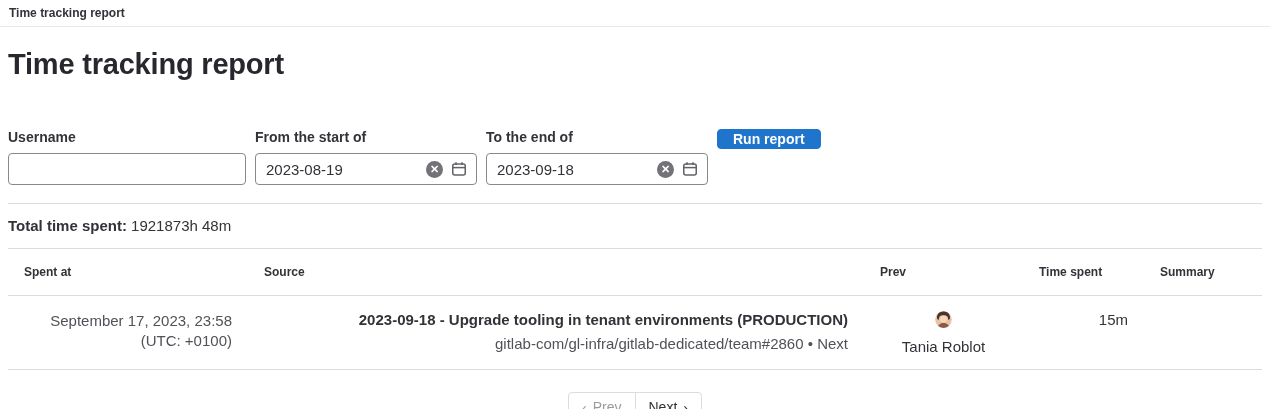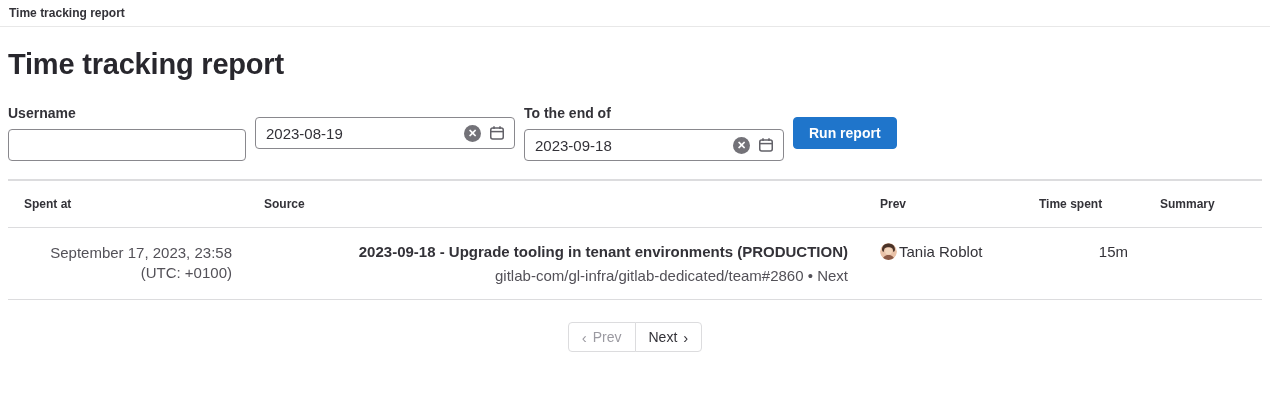--- a/index.html
+++ b/index.html
@@ -36,44 +36,44 @@
     font-size: 29px;
     line-height: 34px;
     font-weight: 700;
     color: #28272d;
     letter-spacing: -0.2px;
   }
 
   
   .form-row {
     display: flex;
-    align-items: center;
+    align-items: flex-start;
     gap: 9px;
-    margin-top: 24px;
+    margin-top: 48px;
   }
   .form-group { display: flex; flex-direction: column; }
   .form-label {
     font-size: 14px;
     font-weight: 700;
     color: #333238;
     margin-bottom: 8px;
   }
   .text-input {
     width: 238px;
     height: 32px;
     border: 1px solid #89888d;
     border-radius: 4px;
     padding: 0 10px;
     font-family: inherit;
     font-size: 15px;
     color: #333238;
     background: #fff;
   }
   .date-field {
-    width: 260px;
+    width: 222px;
     height: 32px;
     border: 1px solid #89888d;
     border-radius: 4px;
     background: #fff;
     display: flex;
     align-items: center;
     padding: 0 9px 0 10px;
     gap: 8px;
   }
   .date-field input {
@@ -110,21 +110,21 @@
     height: 16px;
     border: none;
     background: transparent;
     padding: 0;
     display: flex;
     align-items: center;
     justify-content: center;
     cursor: pointer;
   }
   .run-btn {
-    height: 32px;
+    height: 20px;
     padding: 0 15px;
     border: 1px solid #1f75cb;
     border-radius: 4px;
     background: #1f75cb;
     color: #ffffff;
     font-family: inherit;
     font-size: 14px;
     font-weight: 600;
     cursor: pointer;
   }
@@ -165,21 +165,21 @@
     display: inline-block;
     font-weight: 700;
     font-size: 15px;
     color: #333238;
     text-decoration: none;
     margin-bottom: 4px;
     line-height: 1.25;
     margin-left: 12px;
   }
   .source-sub { color: #535158; font-size: 15px; line-height: 1.3; }
-  .user-cell-inner { display: flex; align-items: center; gap: 2px; }
+  .user-cell-inner { display: flex; align-items: center; gap: 10px; flex-direction: column; }
   .avatar { flex: none; width: 17px; height: 17px; border-radius: 50%; overflow: hidden; display: block; }
   .user-name { color: #333238; font-size: 15px; }
 
   
   .pagination { display: flex; justify-content: center; margin-top: 22px; }
   .page-btn {
     height: 30px;
     padding: 0 13px;
     background: #ffffff;
     border: 1px solid #dcdcde;
@@ -204,20 +204,21 @@
 <main>
   <h1 class="page-title">Time tracking report</h1>
 
   <div class="form-row">
     <div class="form-group">
       <label class="form-label">Username</label>
       <input class="text-input" type="text" value="" style="">
     </div>
 
     <div class="form-group">
+      <label class="form-label">From the start of</label>
       <div class="date-field">
         <input type="text" value="2023-08-19" style="">
         <button class="clear-btn">✕</button>
         <button class="calendar-btn">
           <svg width="16" height="16" viewBox="0 0 16 16" fill="none" stroke="#626168" stroke-width="1.5">
             <rect x="1.75" y="3" width="12.5" height="11" rx="2"></rect>
             <line x1="5" y1="1.2" x2="5" y2="4"></line>
             <line x1="11" y1="1.2" x2="11" y2="4"></line>
             <line x1="2" y1="6.6" x2="14" y2="6.6"></line>
           </svg>
@@ -239,20 +240,24 @@
           </svg>
         </button>
       </div>
     </div>
 
     <button class="run-btn">Run report</button>
   </div>
 
   <hr class="divider">
 
+  <div class="total-row">
+    <span class="total-label">Total time spent:</span>
+    <span>1921873h 48m</span>
+  </div>
 
   <table class="report-table">
     <colgroup>
       <col style="width:240px">
         <col style="width:616px">
         <col style="width:159px">
         <col style="width:121px">
         <col>
     </colgroup>
     <thead>

